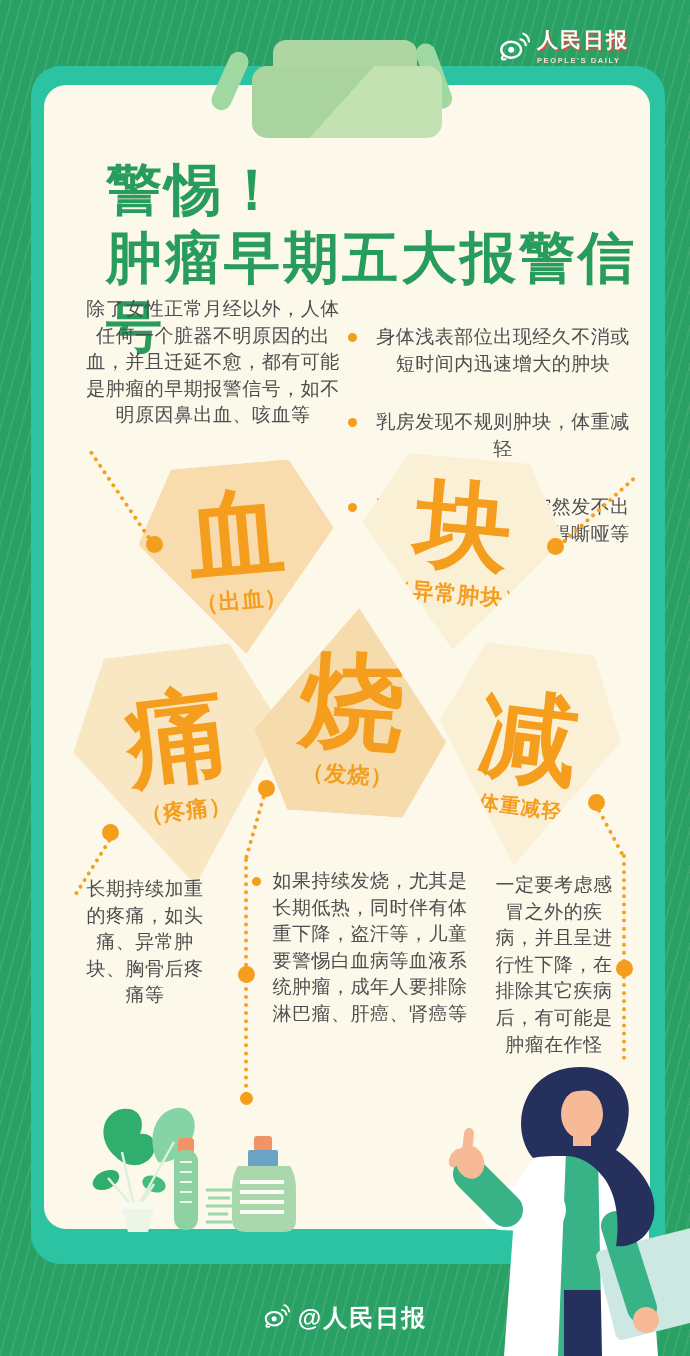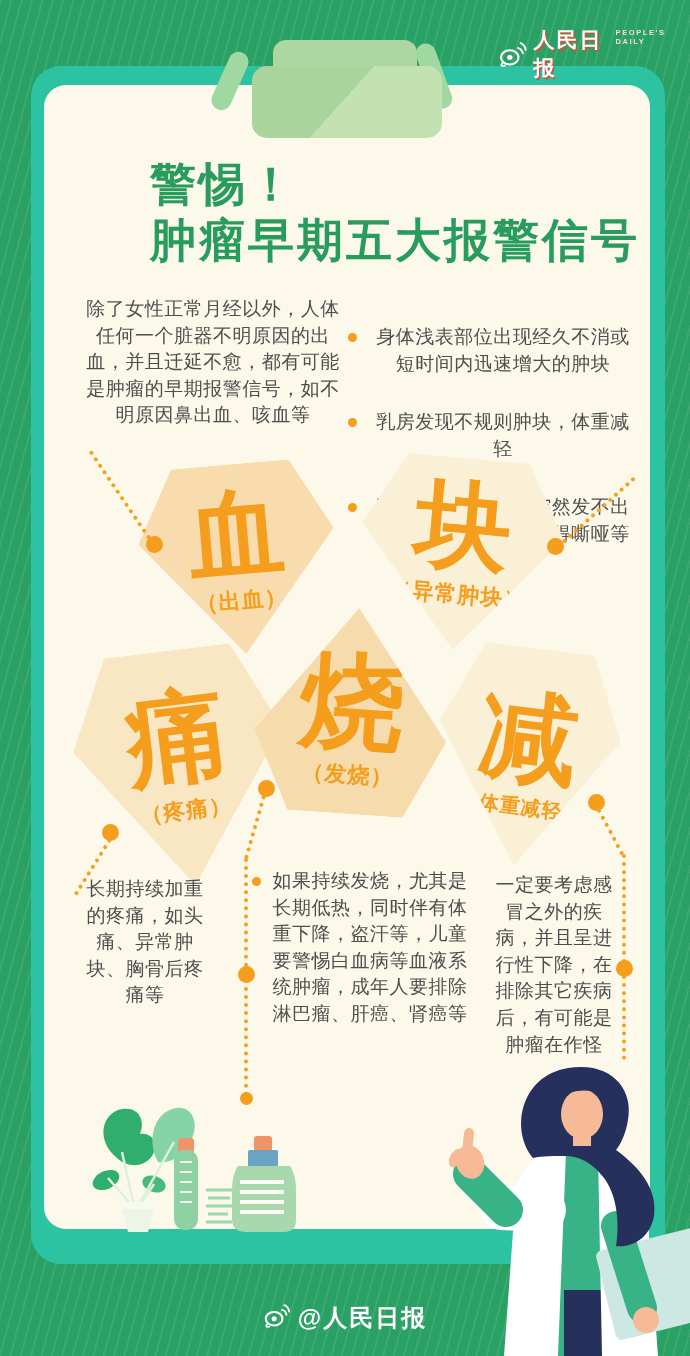--- a/index.html
+++ b/index.html
@@ -5,35 +5,35 @@
   * { margin:0; padding:0; box-sizing:border-box; }
   html,body { width:690px; }
   body { font-family:"Liberation Sans", sans-serif; }
   .poster { position:relative; width:690px; height:1356px; overflow:hidden;
     background-color:#2aa164;
     background-image:repeating-linear-gradient(105deg, rgba(255,255,255,.08) 0 2px, rgba(255,255,255,0) 2px 10px);
   }
   
   .brand { position:absolute; left:498px; top:26px; display:flex; align-items:center; gap:7px; z-index:2; }
   .brand-icon { width:32px; height:32px; }
-  .brand-txt { display:flex; }
+  .brand-txt { display:flex; flex-direction:column; }
   .brand-name { color:#fff; font-size:21px; font-weight:900; letter-spacing:2px; text-shadow:1.5px 1.5px 0 #c9553e; }
   .brand-sub { color:#f6ddd2; font-size:7.5px; font-weight:700; letter-spacing:1.6px; margin-top:2px; }
   
   .frame { position:absolute; left:31px; top:66px; width:634px; height:1198px; background:#2bc3a1; border-radius:30px; z-index:1; }
   .card  { position:absolute; left:44px; top:85px; width:606px; height:1144px; background:#fcf8ea; border-radius:22px; z-index:2; overflow:hidden; }
   .deco-curl { position:absolute; width:20px; border-radius:10px; background:#a0d8a2; z-index:3; }
   .curl-l { left:220px; top:50px; height:62px; transform:rotate(24deg); }
   .curl-r { left:424px; top:42px; height:68px; transform:rotate(-20deg); }
   .clip-tab  { position:absolute; left:273px; top:40px; width:144px; height:46px; border-radius:13px; background:#aed6a2; z-index:4; }
   .clip-base { position:absolute; left:252px; top:66px; width:190px; height:72px; border-radius:15px; z-index:4;
     background:linear-gradient(132deg,#a9d49d 48%,#c2e2b2 48%); }
   
   .title { position:absolute; left:106px; top:156px; z-index:3; color:#279c5d; font-weight:900; line-height:1.22; letter-spacing:3px; }
-  .title .t1, .title .t2 { font-size:46px;margin-left:44px; }
+  .title .t1, .title .t2 { font-size:56px; }
   
   .body-txt { color:#4e4e4e; font-size:19px; line-height:1.4; letter-spacing:.5px;text-align:center; }
   .intro-left { position:absolute; left:82px; top:296px; width:262px; z-index:3; }
   .blist { position:absolute; z-index:3; list-style:none; }
   .blist li { position:relative; padding-left:22px; margin-bottom:12px;margin-top:32px; }
   .blist li::before { content:""; position:absolute; left:2px; top:9px; width:9px; height:9px; border-radius:50%; background:#f59d1c; }
   .intro-right { left:346px; top:292px; width:292px; }
   
   .pent { position:absolute; z-index:3; display:flex; flex-direction:column; align-items:center; }
   .pent-down { clip-path:polygon(50% 100%, 0% 38%, 20% 0%, 80% 0%, 100% 38%); }

